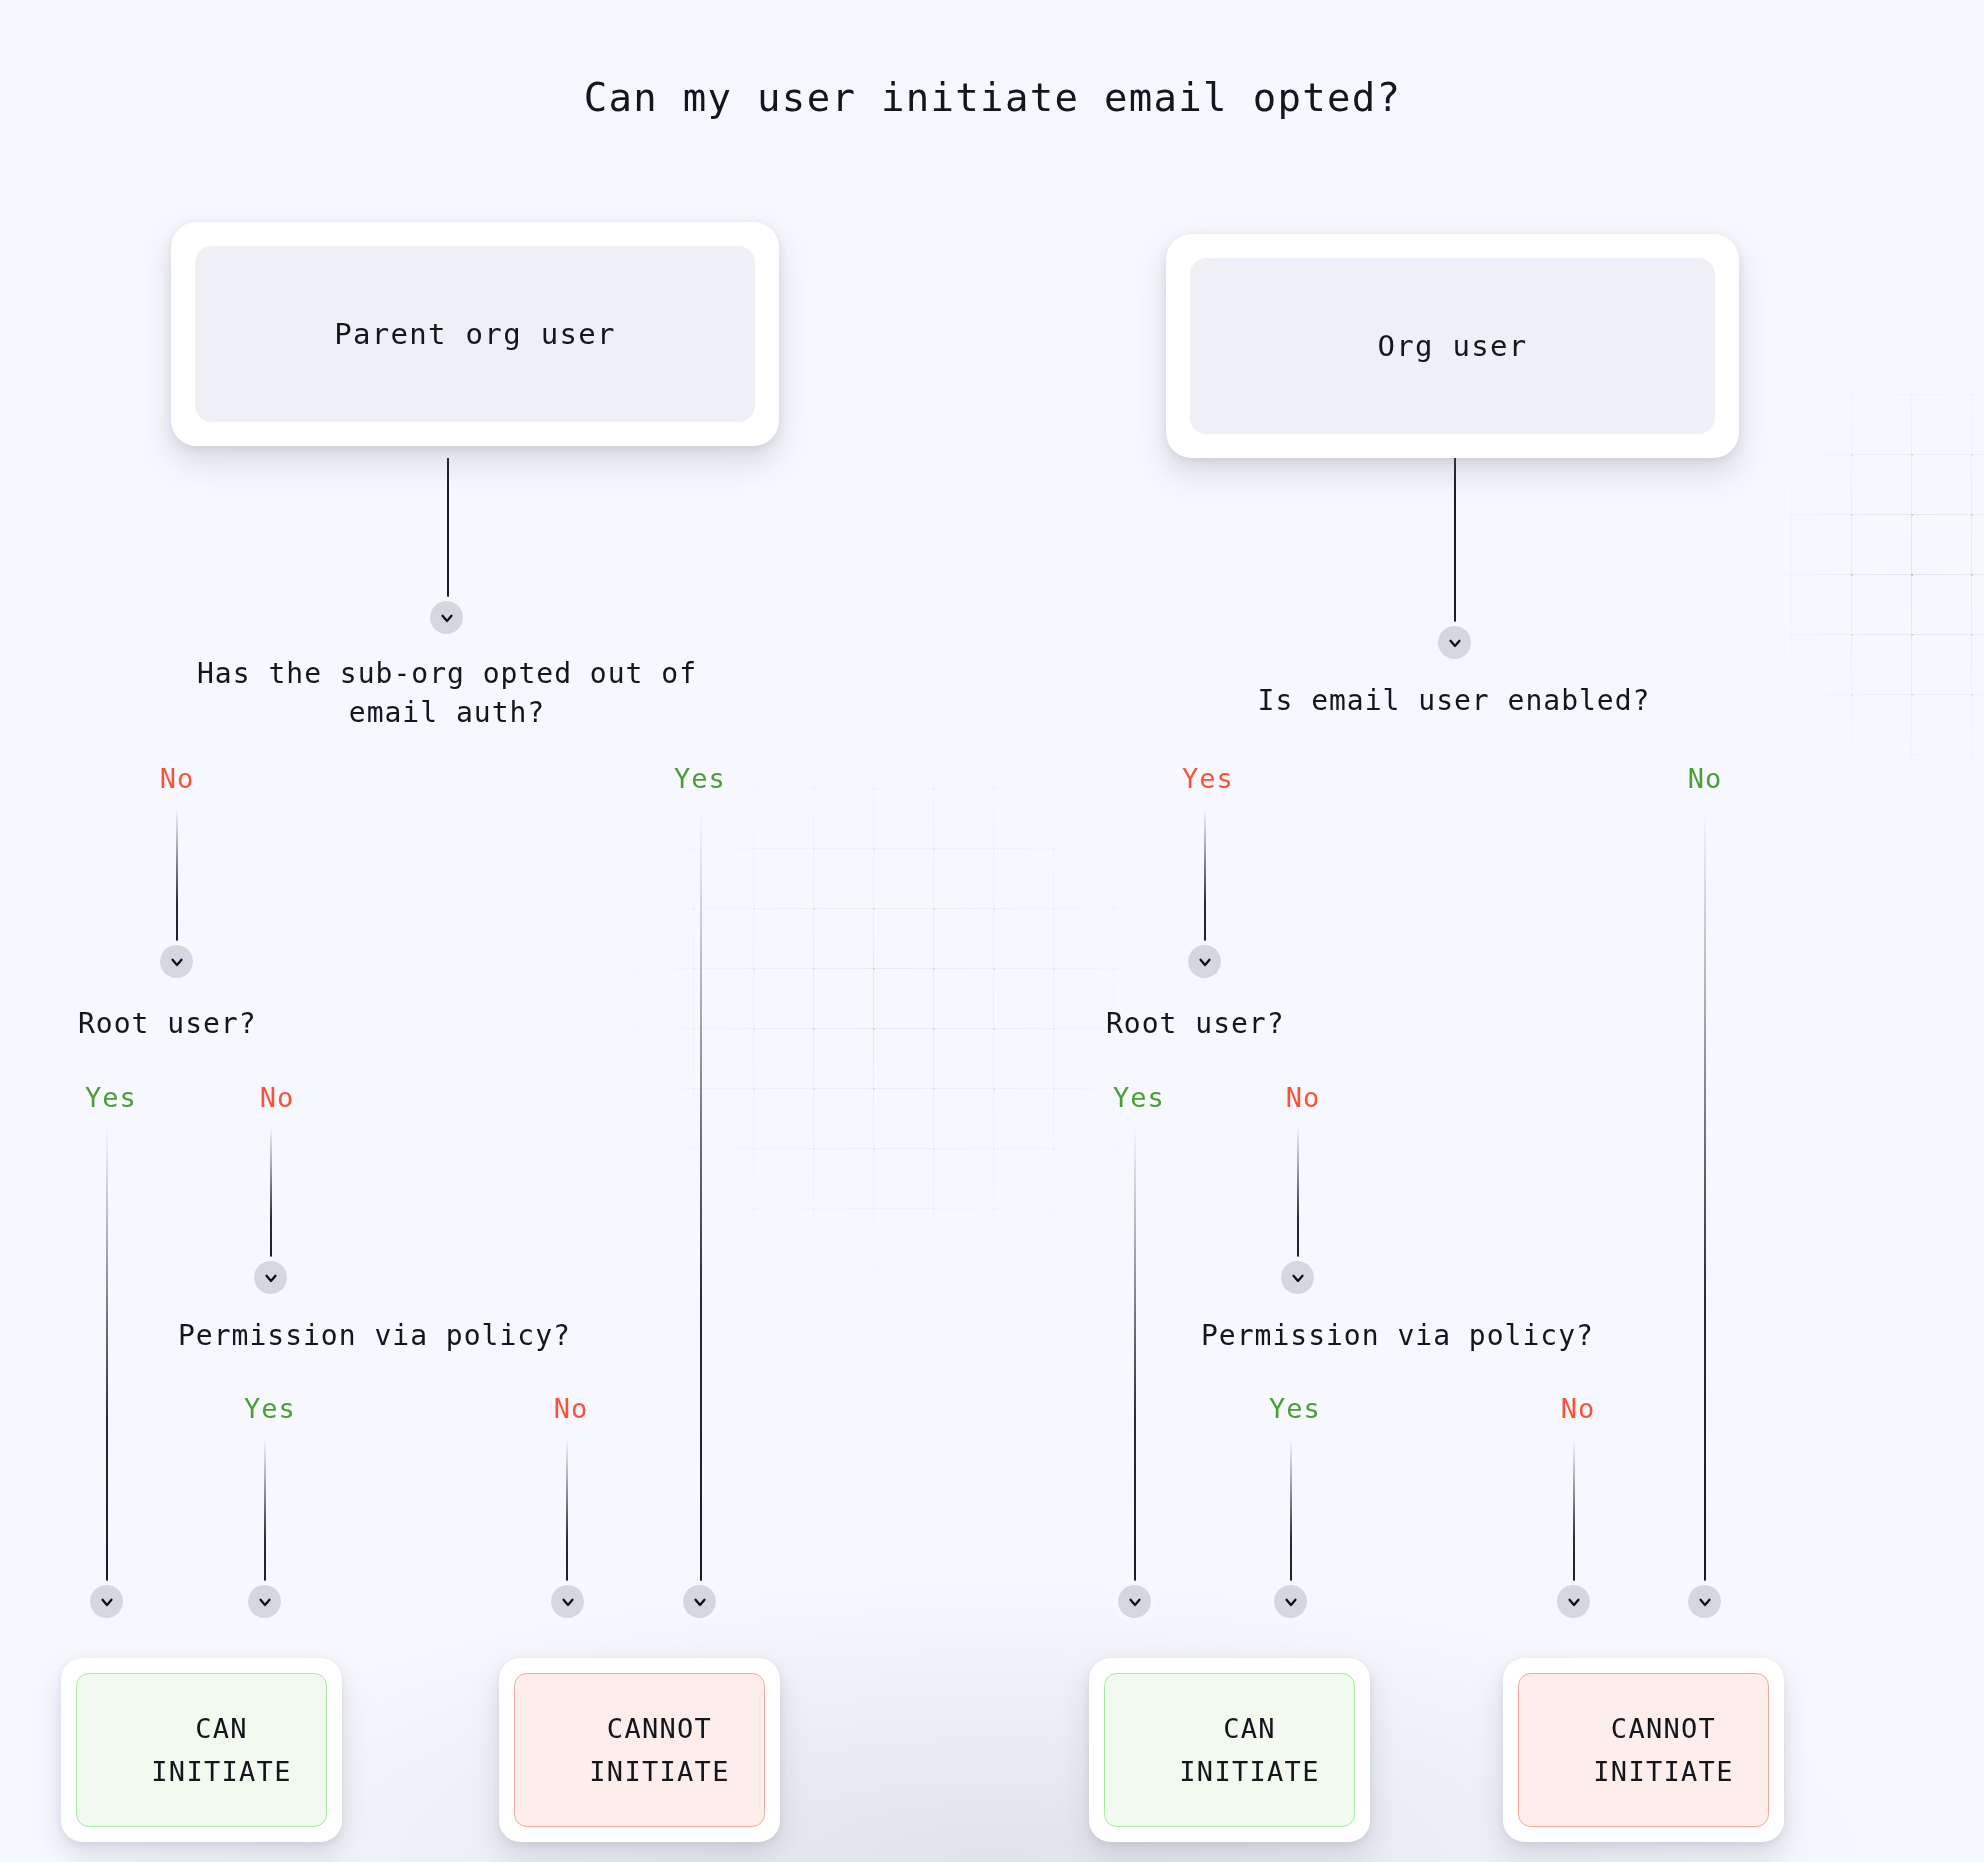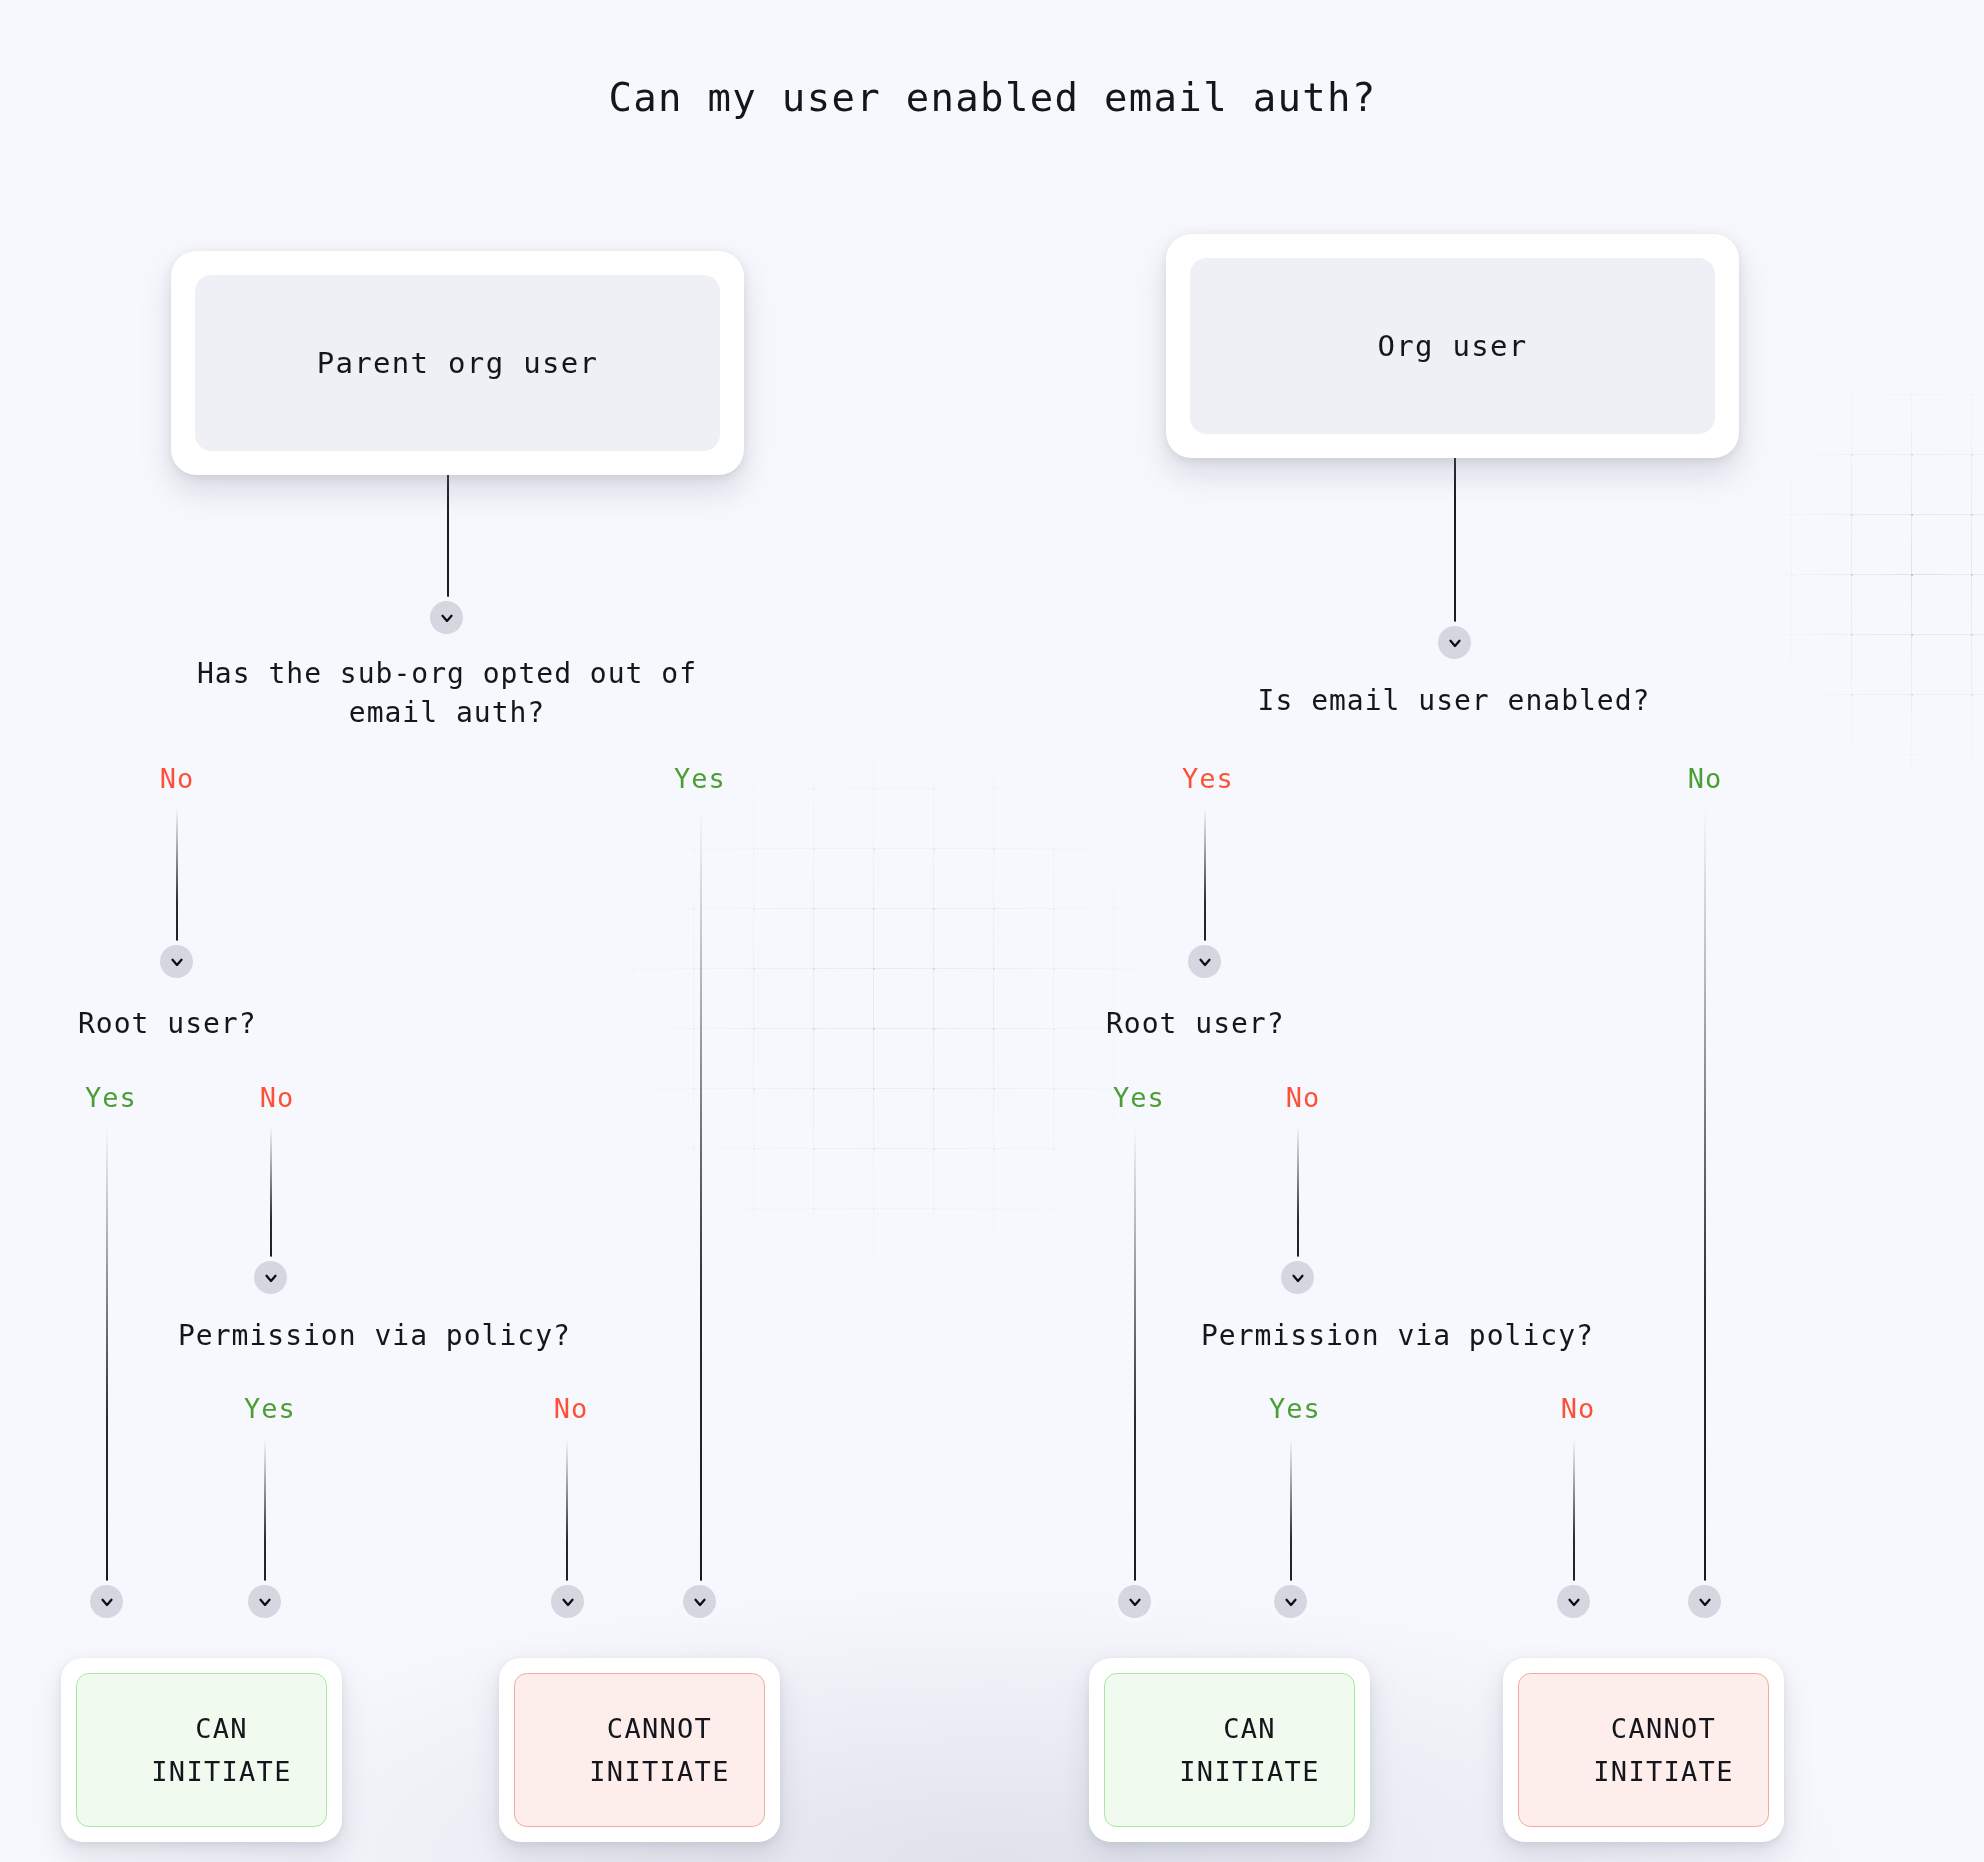--- a/index.html
+++ b/index.html
@@ -170,23 +170,23 @@
 </style>
 </head>
 <body>
 
 <div class="bg-grid">
   <div class="grid-patch grid-right"></div>
   <div class="grid-patch grid-center"></div>
 </div>
 <div class="glow-bottom"></div>
 
-<div class="title">Can my user enabled email auth?</div>
-
-<div class="card-outer" style="left:171px; top:251px; width:573px; height:224px;">
+<div class="title">Can my user initiate email opted?</div>
+
+<div class="card-outer" style="left:171px; top:222px; width:573px; height:224px;padding-left:35px;">
   <div class="card-inner">Parent org user</div>
 </div>
 
 <div class="line solid" style="left:447px; top:458px; height:158px;"></div>
 <div class="chev" style="left:430px; top:601px;">
   <svg width="18" height="18" viewBox="0 0 24 24" fill="none" stroke="#0b0c0f" stroke-width="3" stroke-linecap="round" stroke-linejoin="round">
     <polyline points="6 9 12 16 18 9"></polyline>
   </svg>
 </div>
 

